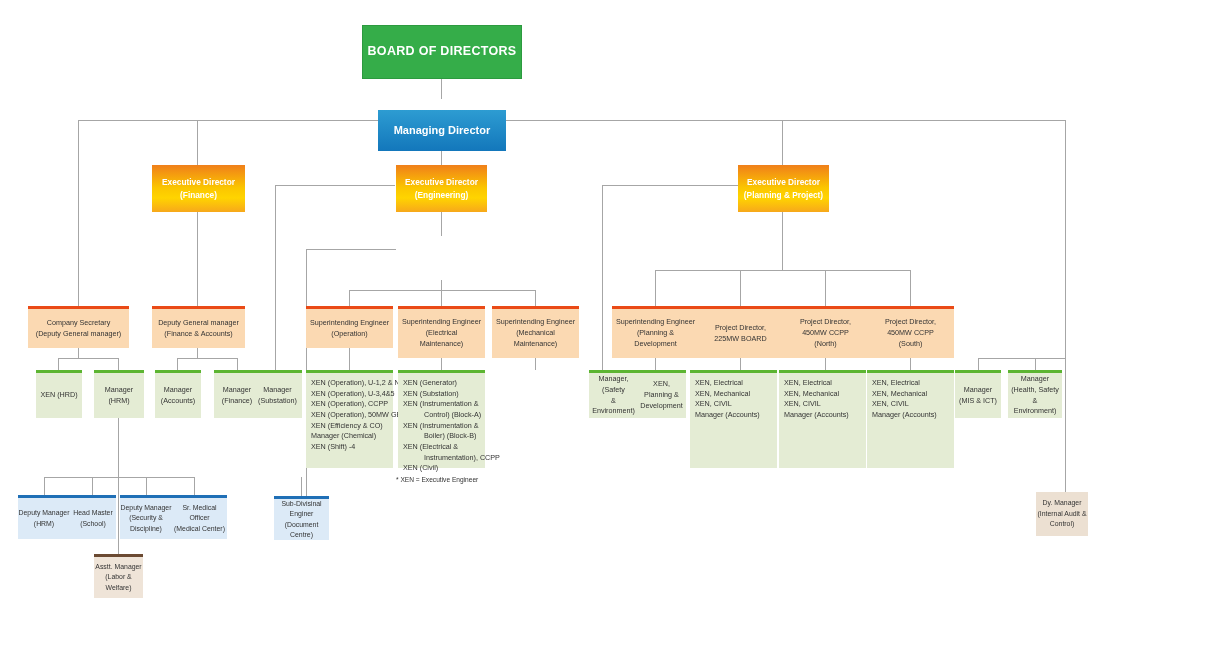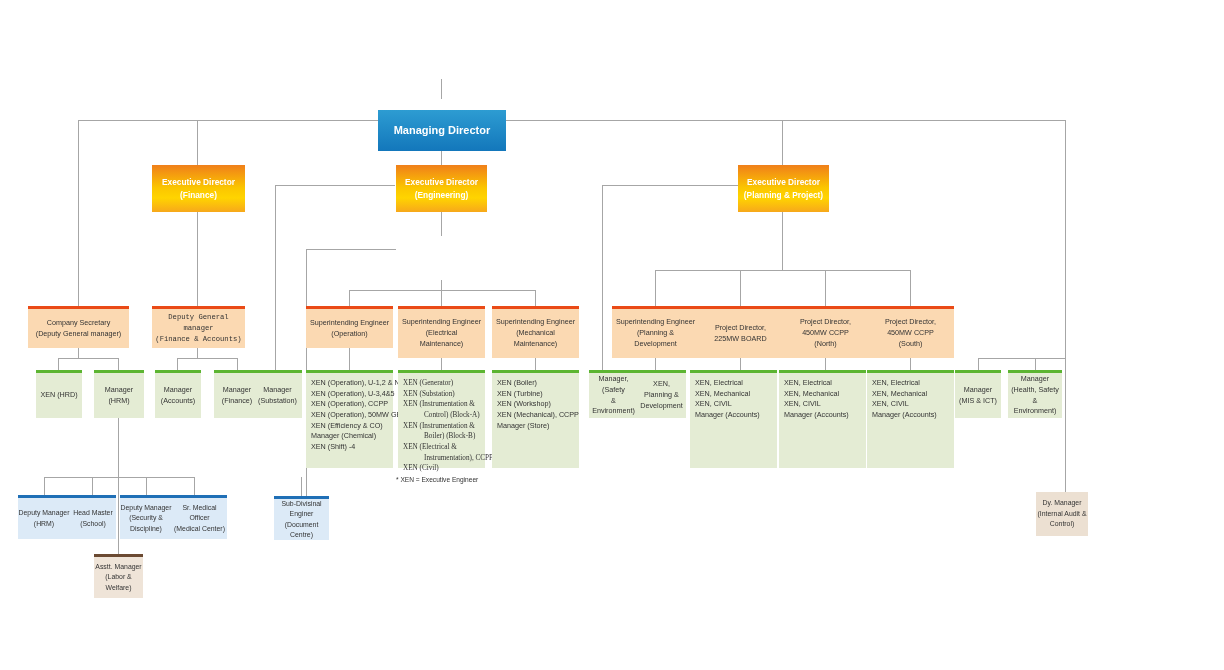--- a/index.html
+++ b/index.html
@@ -193,20 +193,23 @@
   <div class="ln lnh" style="left:44px;top:477px;width:150px;"></div>
   <div class="ln lnv" style="left:44px;top:477px;height:18px;"></div>
   <div class="ln lnv" style="left:92px;top:477px;height:18px;"></div>
   <div class="ln lnv" style="left:146px;top:477px;height:18px;"></div>
   <div class="ln lnv" style="left:194px;top:477px;height:18px;"></div>
 
   <div class="ln lnv" style="left:118px;top:477px;height:77px;"></div>
 
   <div class="ln lnv" style="left:301px;top:477px;height:19px;"></div>
 
+  <div class="node board" style="left:362px;top:25px;width:160px;height:54px;">
+    <span class="ttl">BOARD OF DIRECTORS</span>
+  </div>
 
   <div class="node md" style="left:378px;top:110px;width:128px;height:41px;">
     <span class="ttl">Managing Director</span>
   </div>
 
   <div class="node ed" style="left:152px;top:165px;width:93px;height:47px;">
     <span>Executive Director</span>
     <span>(Finance)</span>
   </div>
 
@@ -219,21 +222,21 @@
     <span>Executive Director</span>
     <span>(Planning &amp; Project)</span>
   </div>
 
 
   <div class="node peach" style="left:28px;top:306px;width:101px;height:42px;">
     <span>Company Secretary</span>
     <span>(Deputy General manager)</span>
   </div>
 
-  <div class="node peach" style="left:152px;top:306px;width:93px;height:42px;font-family:Liberation Mono, monospace;">
+  <div class="node peach" style="left:152px;top:306px;width:93px;height:42px;">
     <span>Deputy General manager</span>
     <span>(Finance &amp; Accounts)</span>
   </div>
 
   <div class="node peach" style="left:306px;top:306px;width:87px;height:42px;">
     <span>Superintending Engineer</span>
     <span>(Operation)</span>
   </div>
 
   <div class="node peach" style="left:398px;top:306px;width:87px;height:52px;">
@@ -320,39 +323,32 @@
   <div class="node green lst" id="lst-operation" style="left:306px;top:370px;width:87px;height:98px;">
       <span class="row">XEN   (Operation), U-1,2 &amp; NW</span>
       <span class="row">XEN   (Operation), U-3,4&amp;5</span>
       <span class="row">XEN   (Operation), CCPP</span>
       <span class="row">XEN   (Operation), 50MW GE</span>
       <span class="row">XEN   (Efficiency &amp; CO)</span>
       <span class="row">Manager (Chemical)</span>
       <span class="row">XEN   (Shift) -4</span>
     </div>
 
-  <div class="node green lst" id="lst-electrical" style="left:398px;top:370px;width:87px;height:98px;font-family:Liberation Serif, serif;">
+  <div class="node green lst" id="lst-electrical" style="left:398px;top:370px;width:87px;height:98px;">
       <span class="row">XEN   (Generator)</span>
       <span class="row">XEN   (Substation)</span>
       <span class="row">XEN   (Instrumentation &amp;</span>
       <span class="row ind">Control) (Block-A)</span>
       <span class="row">XEN   (Instrumentation &amp;</span>
       <span class="row ind">Boiler) (Block-B)</span>
       <span class="row">XEN   (Electrical &amp;</span>
       <span class="row ind">Instrumentation), CCPP</span>
       <span class="row">XEN   (Civil)</span>
     </div>
 
-  <div class="node green lst" id="lst-mechanical" style="left:492px;top:370px;width:87px;height:98px;">
-      <span class="row">XEN   (Boiler)</span>
-      <span class="row">XEN   (Turbine)</span>
-      <span class="row">XEN   (Workshop)</span>
-      <span class="row">XEN   (Mechanical), CCPP</span>
-      <span class="row">Manager (Store)</span>
-    </div>
 
   <div class="node green lst" id="lst-p225" style="left:690px;top:370px;width:87px;height:98px;">
       <span class="row">XEN,   Electrical</span>
       <span class="row">XEN,   Mechanical</span>
       <span class="row">XEN,   CIVIL</span>
       <span class="row">Manager (Accounts)</span>
     </div>
 
   <div class="node green lst" id="lst-p450n" style="left:779px;top:370px;width:87px;height:98px;">
       <span class="row">XEN,   Electrical</span>

